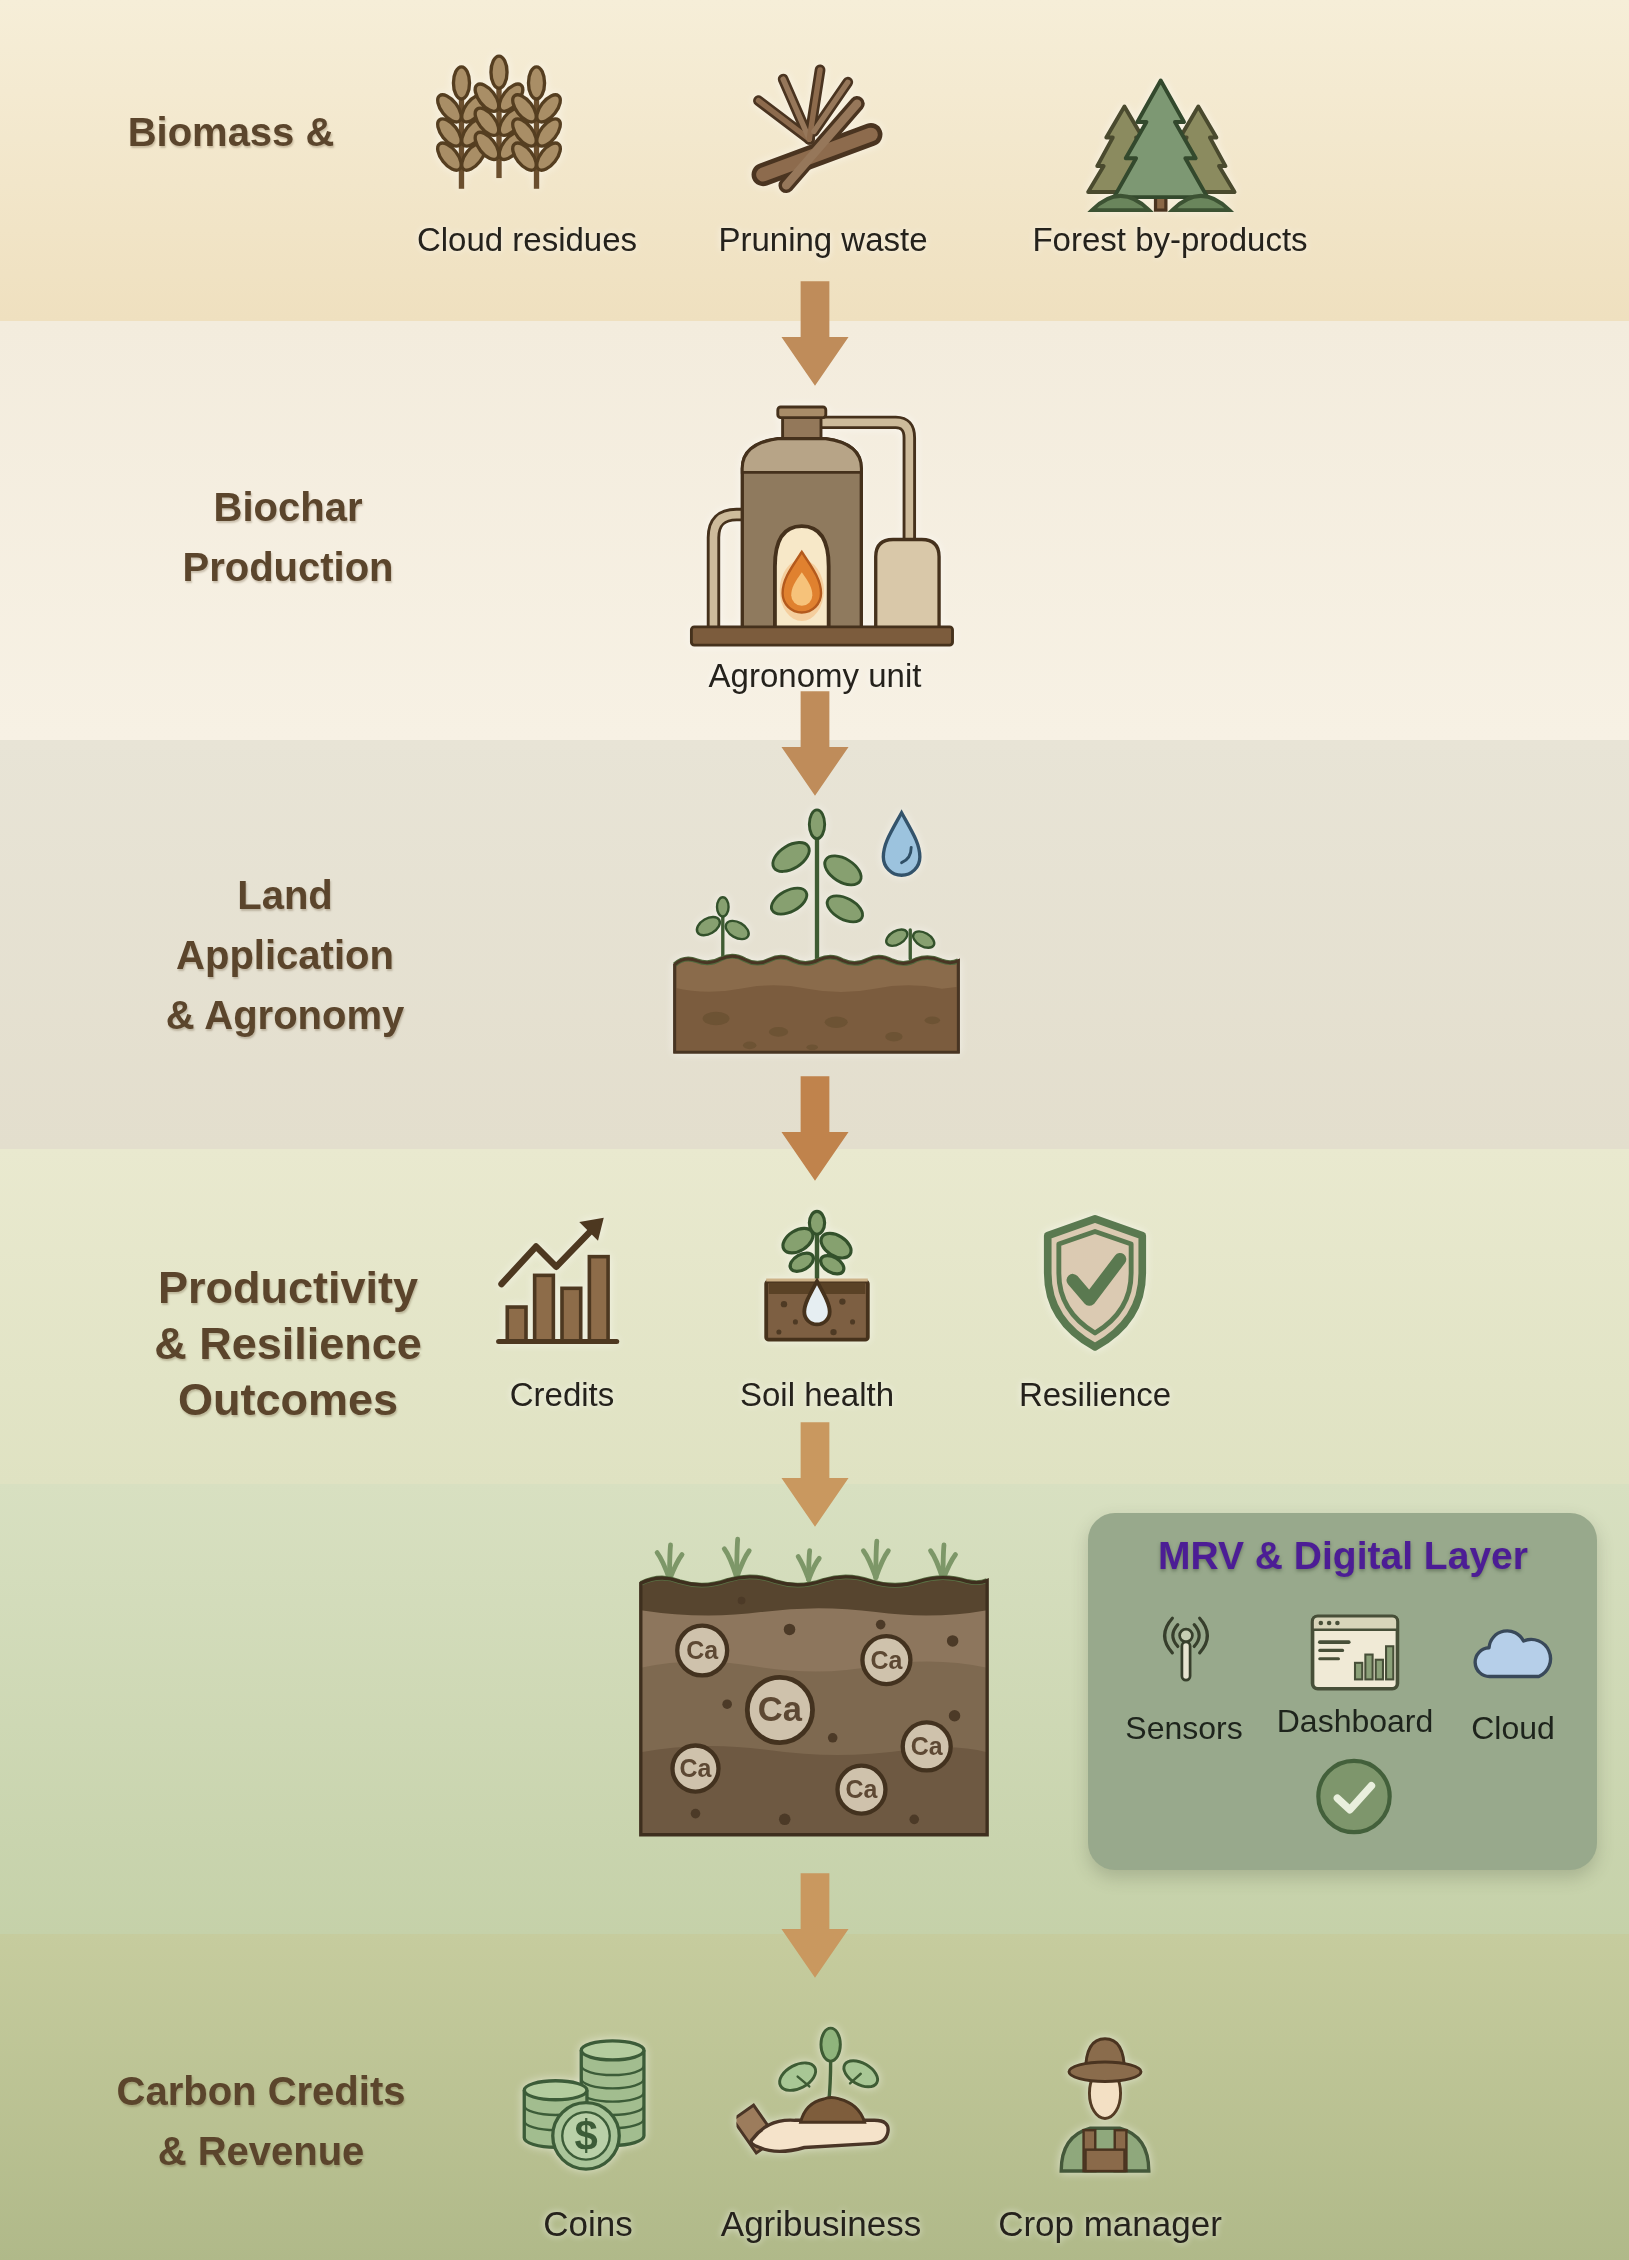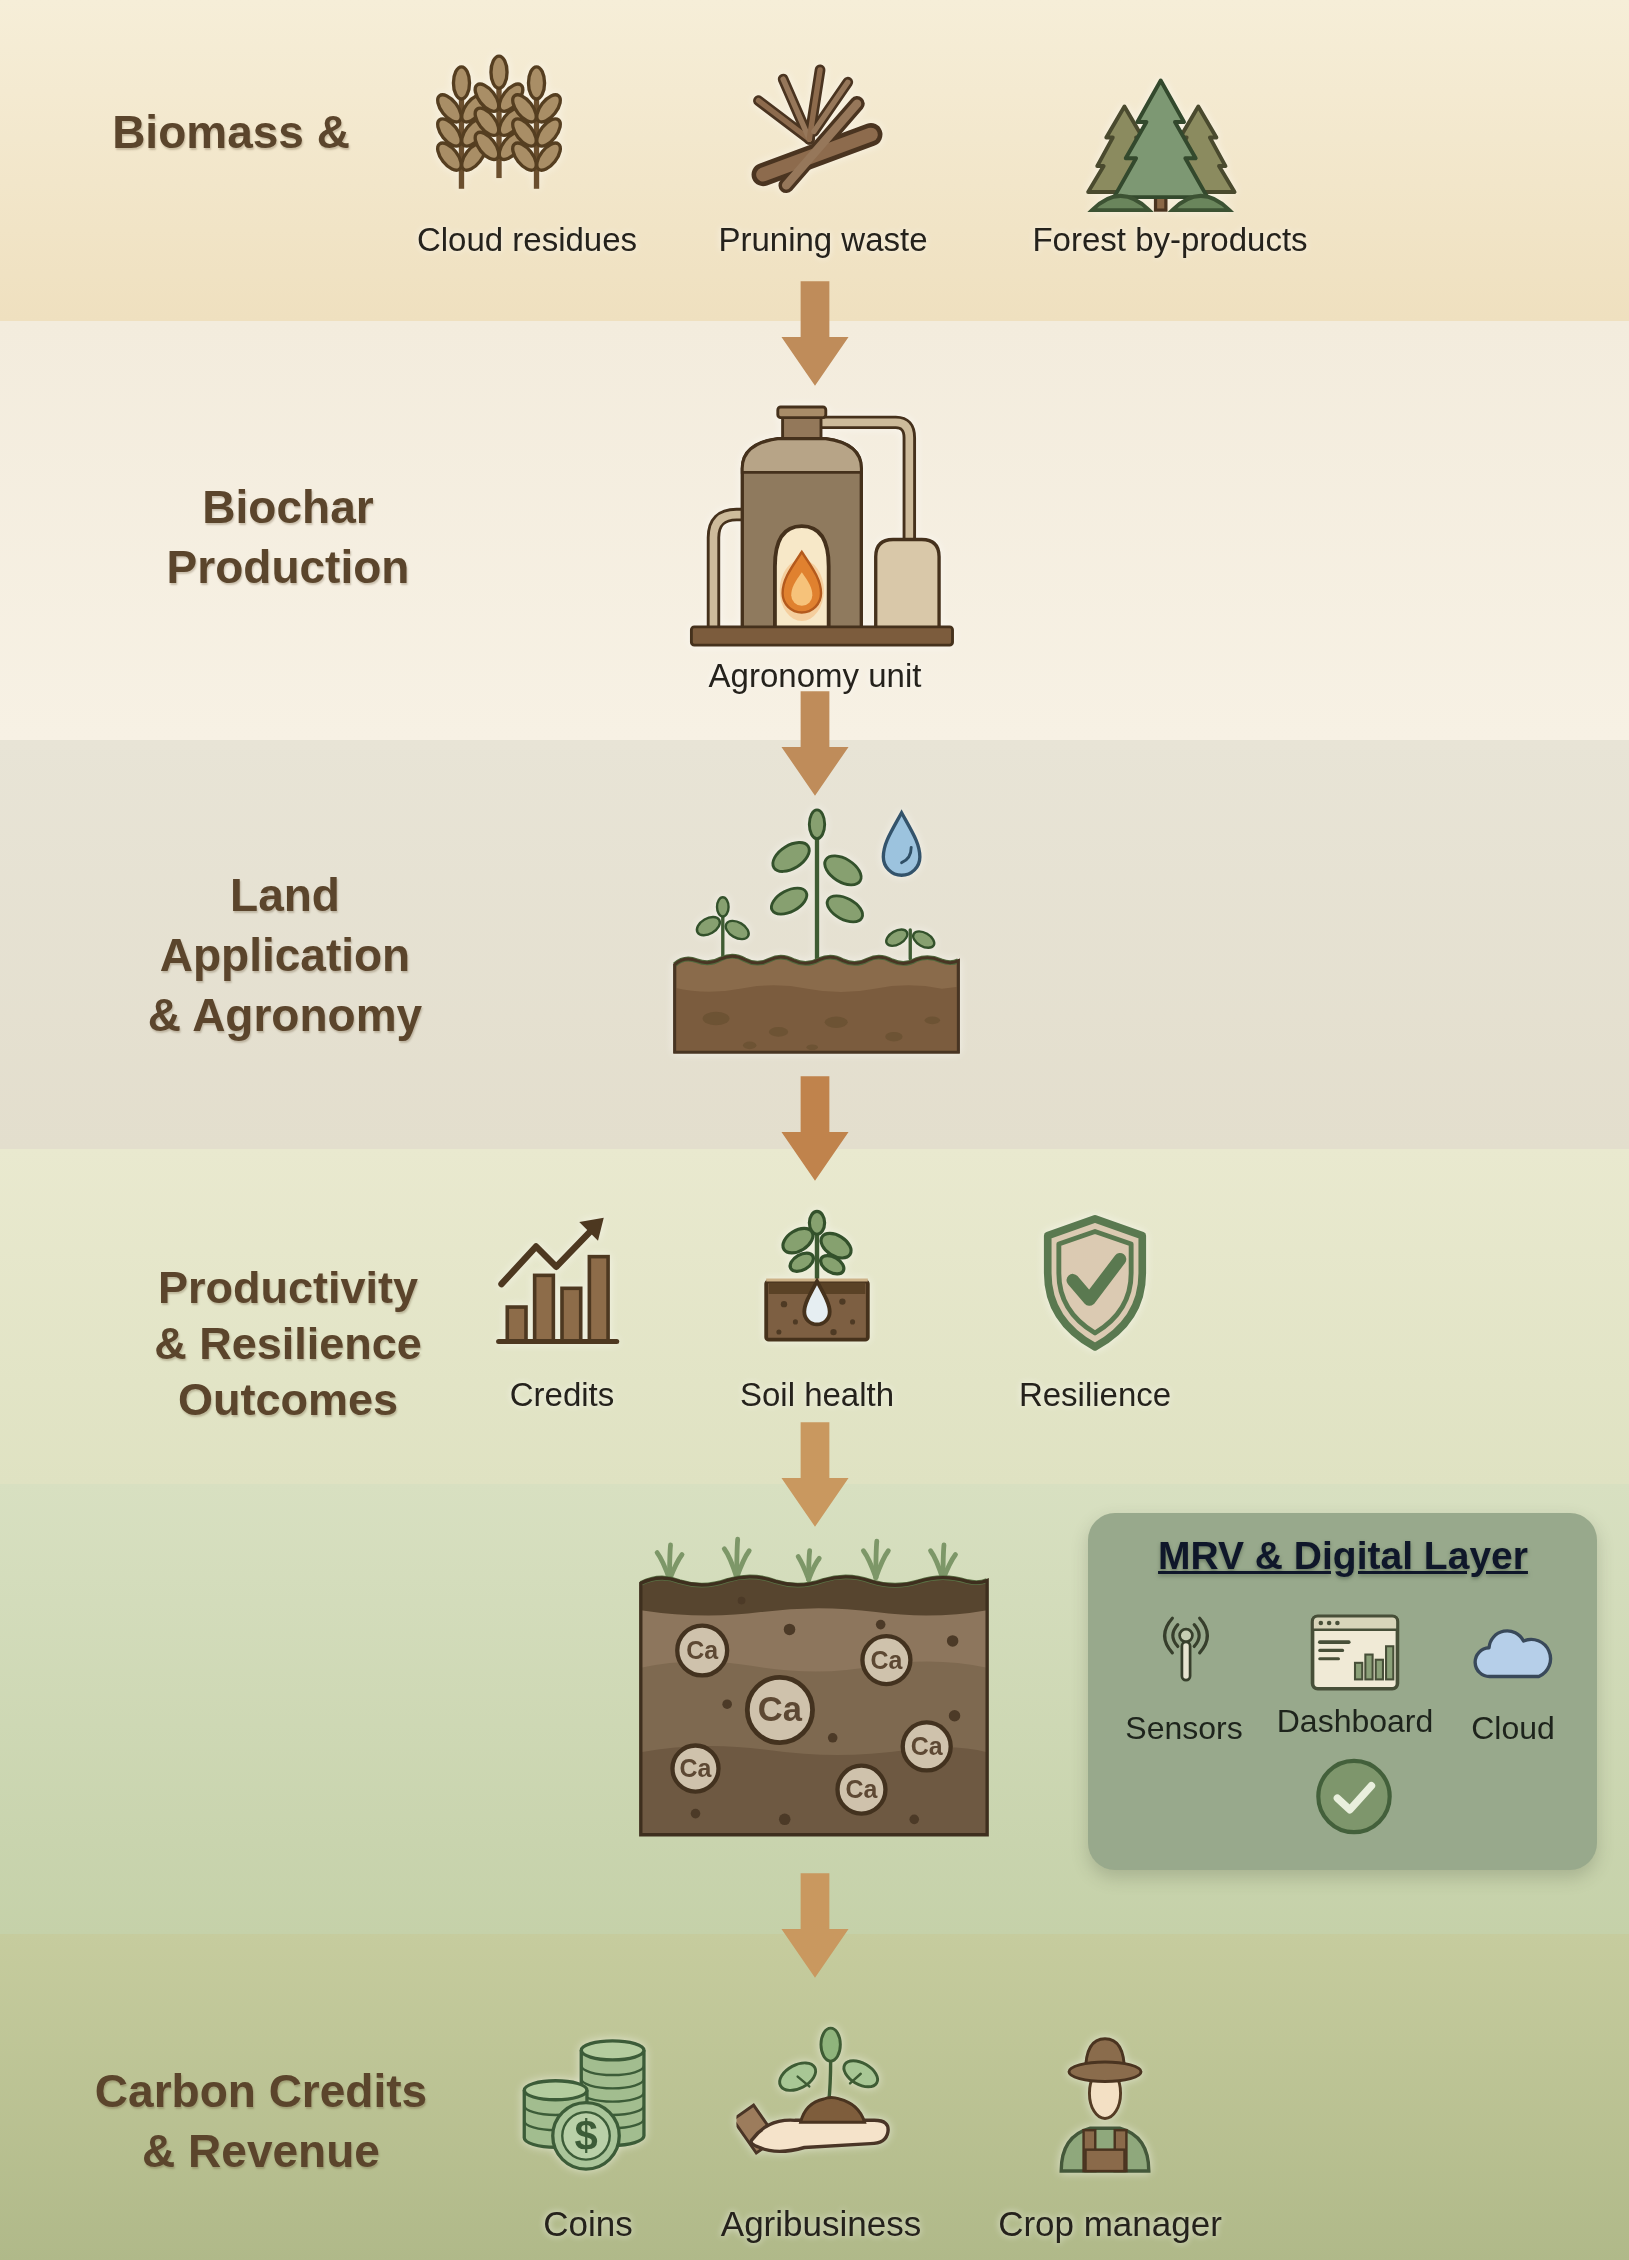--- a/index.html
+++ b/index.html
@@ -8,32 +8,32 @@
     font-family:"Liberation Sans", sans-serif;
   }
   .band{position:absolute;left:0;width:1629px;}
   .band1{top:0;height:321px;background:linear-gradient(180deg,#f6eed8,#efe0bf);}
   .band2{top:321px;height:419px;background:linear-gradient(180deg,#f3ecdd,#f7f1e4);}
   .band3{top:740px;height:409px;background:linear-gradient(180deg,#e8e4d6,#e3decd);}
   .band4{top:1149px;height:335px;background:linear-gradient(180deg,#e9e9cf,#dfe2c2);}
   .band5{top:1484px;height:450px;background:linear-gradient(180deg,#d8e0c1,#c5d1a9);}
   .band6{top:1934px;height:327px;background:linear-gradient(180deg,#c6cc9e,#b0b989);}
   .stage-title{position:absolute;transform:translateX(-50%);text-align:center;
-    color:#5b452c;font-weight:bold;font-size:46px;line-height:60px;white-space:nowrap;
+    color:#5b452c;font-weight:bold;font-size:40px;line-height:60px;white-space:nowrap;
     text-shadow:1px 1.9px 1.9px rgba(90,70,40,.28);}
   .caption{position:absolute;transform:translateX(-50%);text-align:center;
     color:#25221c;font-size:33px;white-space:nowrap;text-shadow:0 0 7.7px rgba(255,255,255,.7);}
   .icon{position:absolute;transform:translateX(-50%);
     filter:drop-shadow(0 0 4.8px rgba(255,255,255,.55));}
   .arrow{position:absolute;transform:translateX(-50%);}
   .panel{position:absolute;left:1088px;top:1513px;width:509px;height:357px;
     background:#98a98c;border-radius:27px;box-shadow:0 7.7px 17.3px rgba(60,70,50,.22);}
   .panel-title{position:absolute;left:255px;top:21px;transform:translateX(-50%);
-    color:#0f172a;font-weight:bold;font-size:39px;white-space:nowrap;
-    text-shadow:0 1.9px 3.8px rgba(60,75,55,.5);text-decoration:underline;}
+    color:#4c1d95;font-weight:bold;font-size:39px;white-space:nowrap;
+    text-shadow:0 1.9px 3.8px rgba(60,75,55,.5);}
   .panel-caption{position:absolute;transform:translateX(-50%);color:#1e241c;
     font-size:32px;white-space:nowrap;}
   .b6 .caption{font-size:35px;margin-top:14px;}
 </style>
 </head>
 <body>
 
 <div class="canvas">
 
   <div class="band band1"></div>

